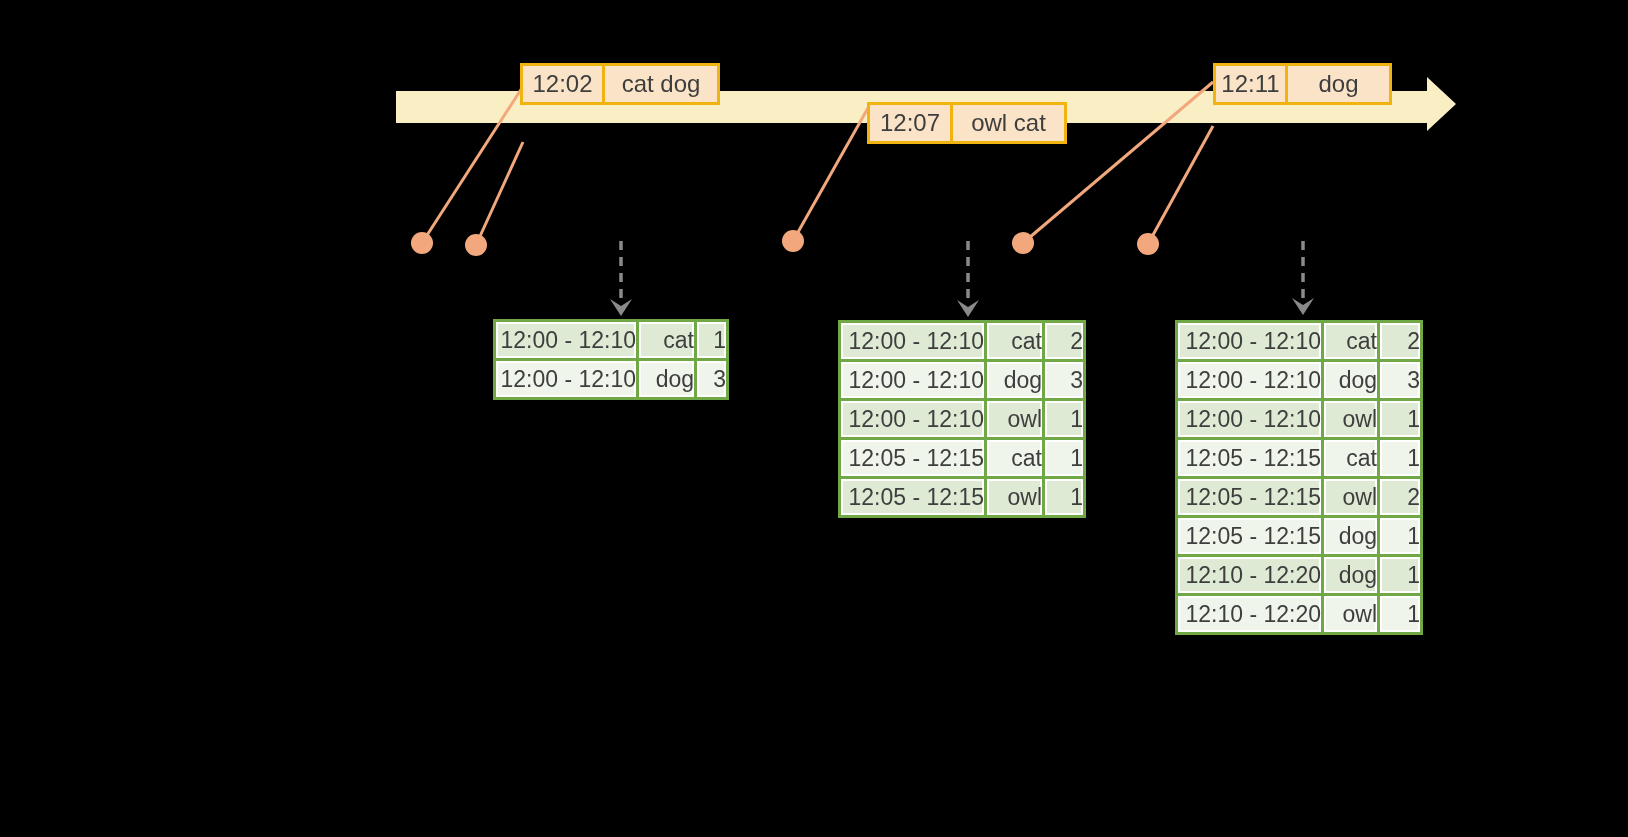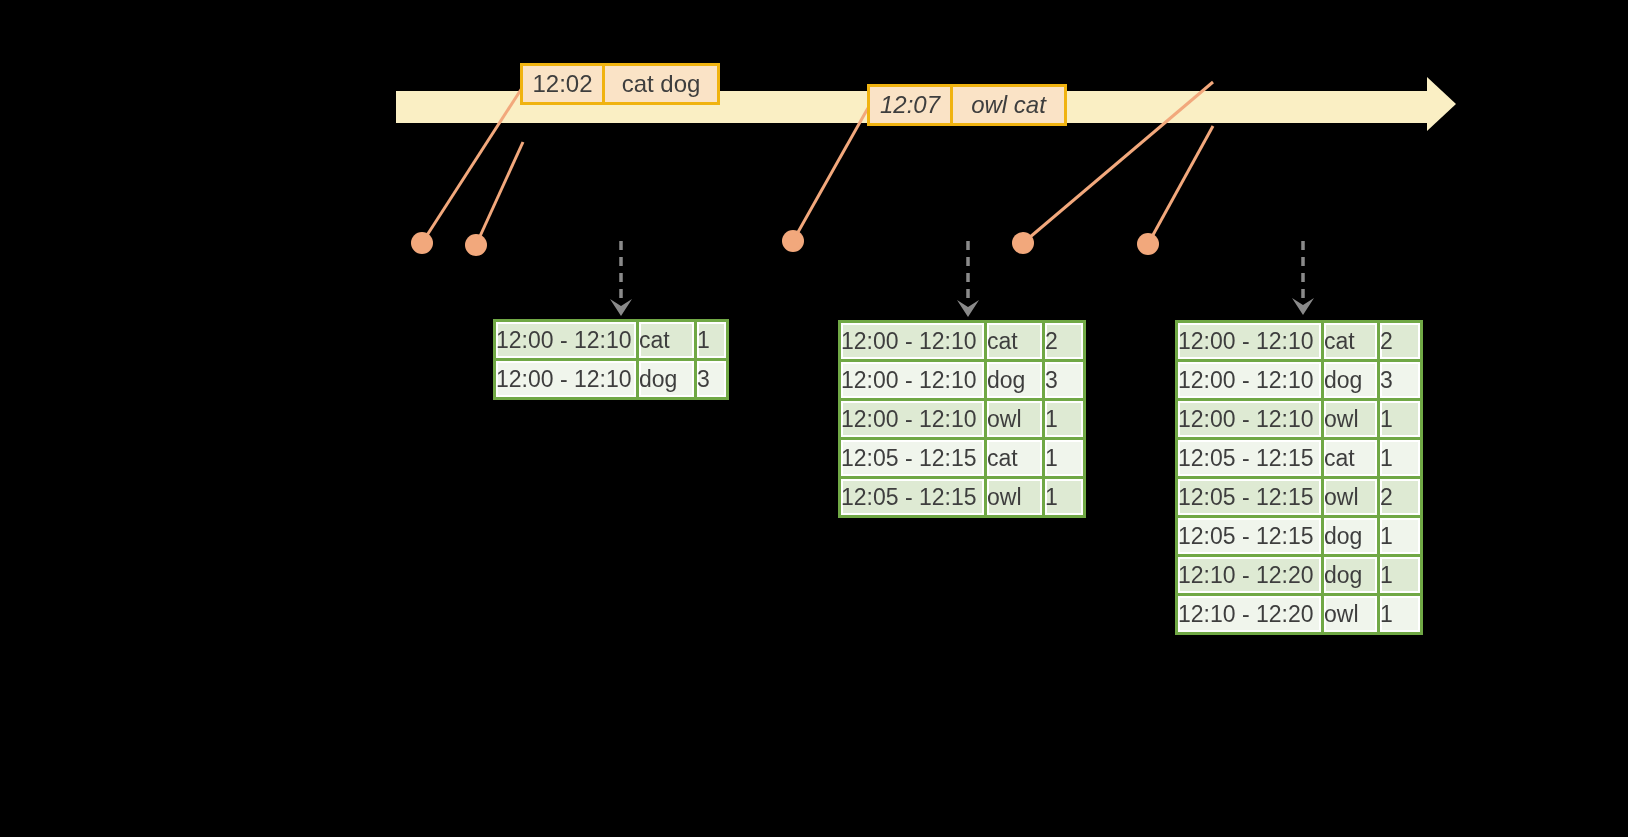--- a/index.html
+++ b/index.html
@@ -44,21 +44,21 @@
   .result-table {
     position: absolute;
     border-collapse: collapse;
     table-layout: fixed;
     font-size: 23px;
     color: #3E3E3E;
   }
   .result-table td {
     border: 3px solid #70A845;
     box-shadow: inset 0 0 0 2px #FFFFFF;
-    text-align: left;
+    text-align: right;
     vertical-align: middle;
     height: 36px;
     padding: 0;
     overflow: hidden;
     white-space: nowrap;
     margin-top: 44px;
   }
   .result-table tr:nth-child(odd) td  { background: #DEEAD3; }
   .result-table tr:nth-child(even) td { background: #F0F5EC; }
 </style>
@@ -106,39 +106,43 @@
         <col style="width:115px">
       </colgroup>
     <tbody>
         <tr>
           <td>12:02</td>
           <td>cat dog</td>
         </tr>
       </tbody>
   </table>
 
-  <table class="event-table" style="left:867px; top:84px;font-style:italic;">
+  <table class="event-table" style="left:867px; top:102px;">
     <colgroup>
         <col style="width:83px">
         <col style="width:114px">
       </colgroup>
     <tbody>
         <tr>
           <td>12:07</td>
           <td>owl cat</td>
         </tr>
       </tbody>
   </table>
 
   <table class="event-table" style="left:1213px; top:63px;">
     <colgroup>
         <col style="width:72px">
         <col style="width:104px">
       </colgroup>
     <tbody>
+        <tr>
+          <td>12:11</td>
+          <td>dog</td>
+        </tr>
       </tbody>
   </table>
 
   <table class="result-table" style="left:493px; top:319px;">
     <colgroup>
         <col style="width:143px">
         <col style="width:58px">
         <col style="width:32px">
       </colgroup>
     <tbody>

